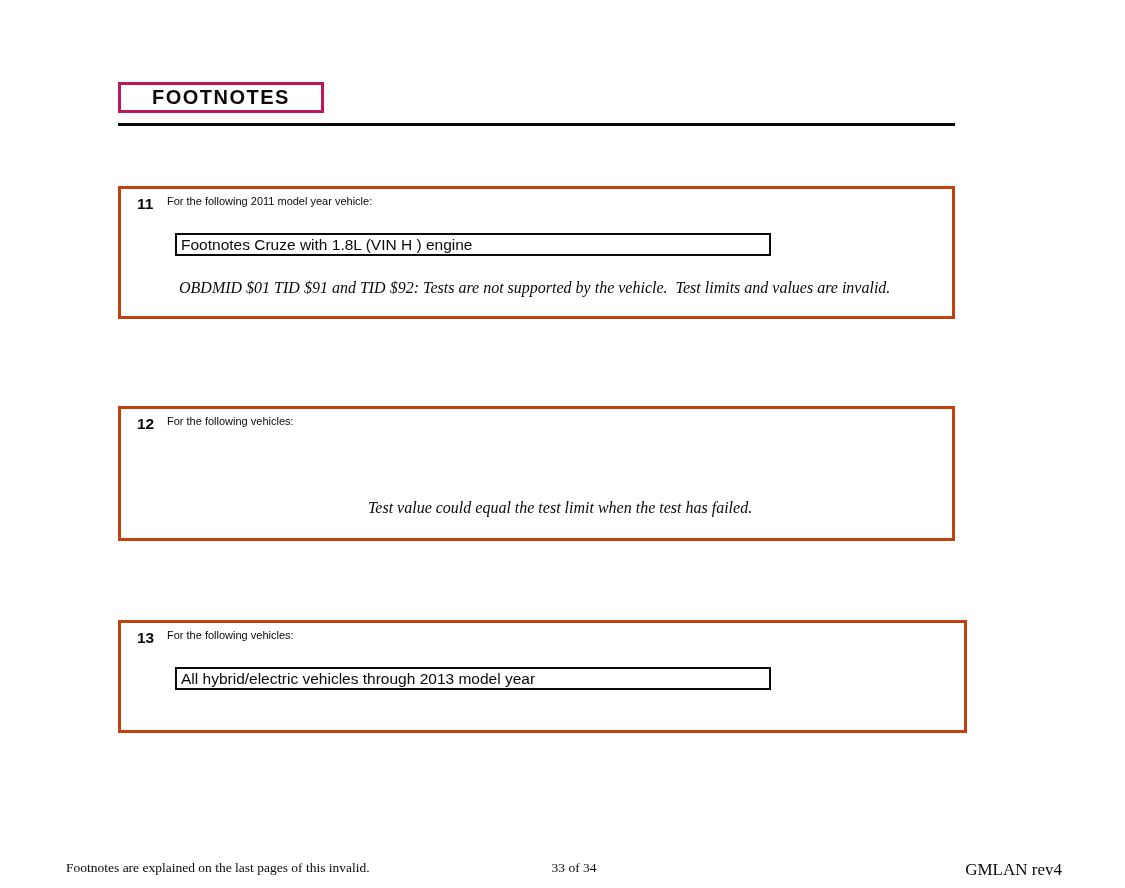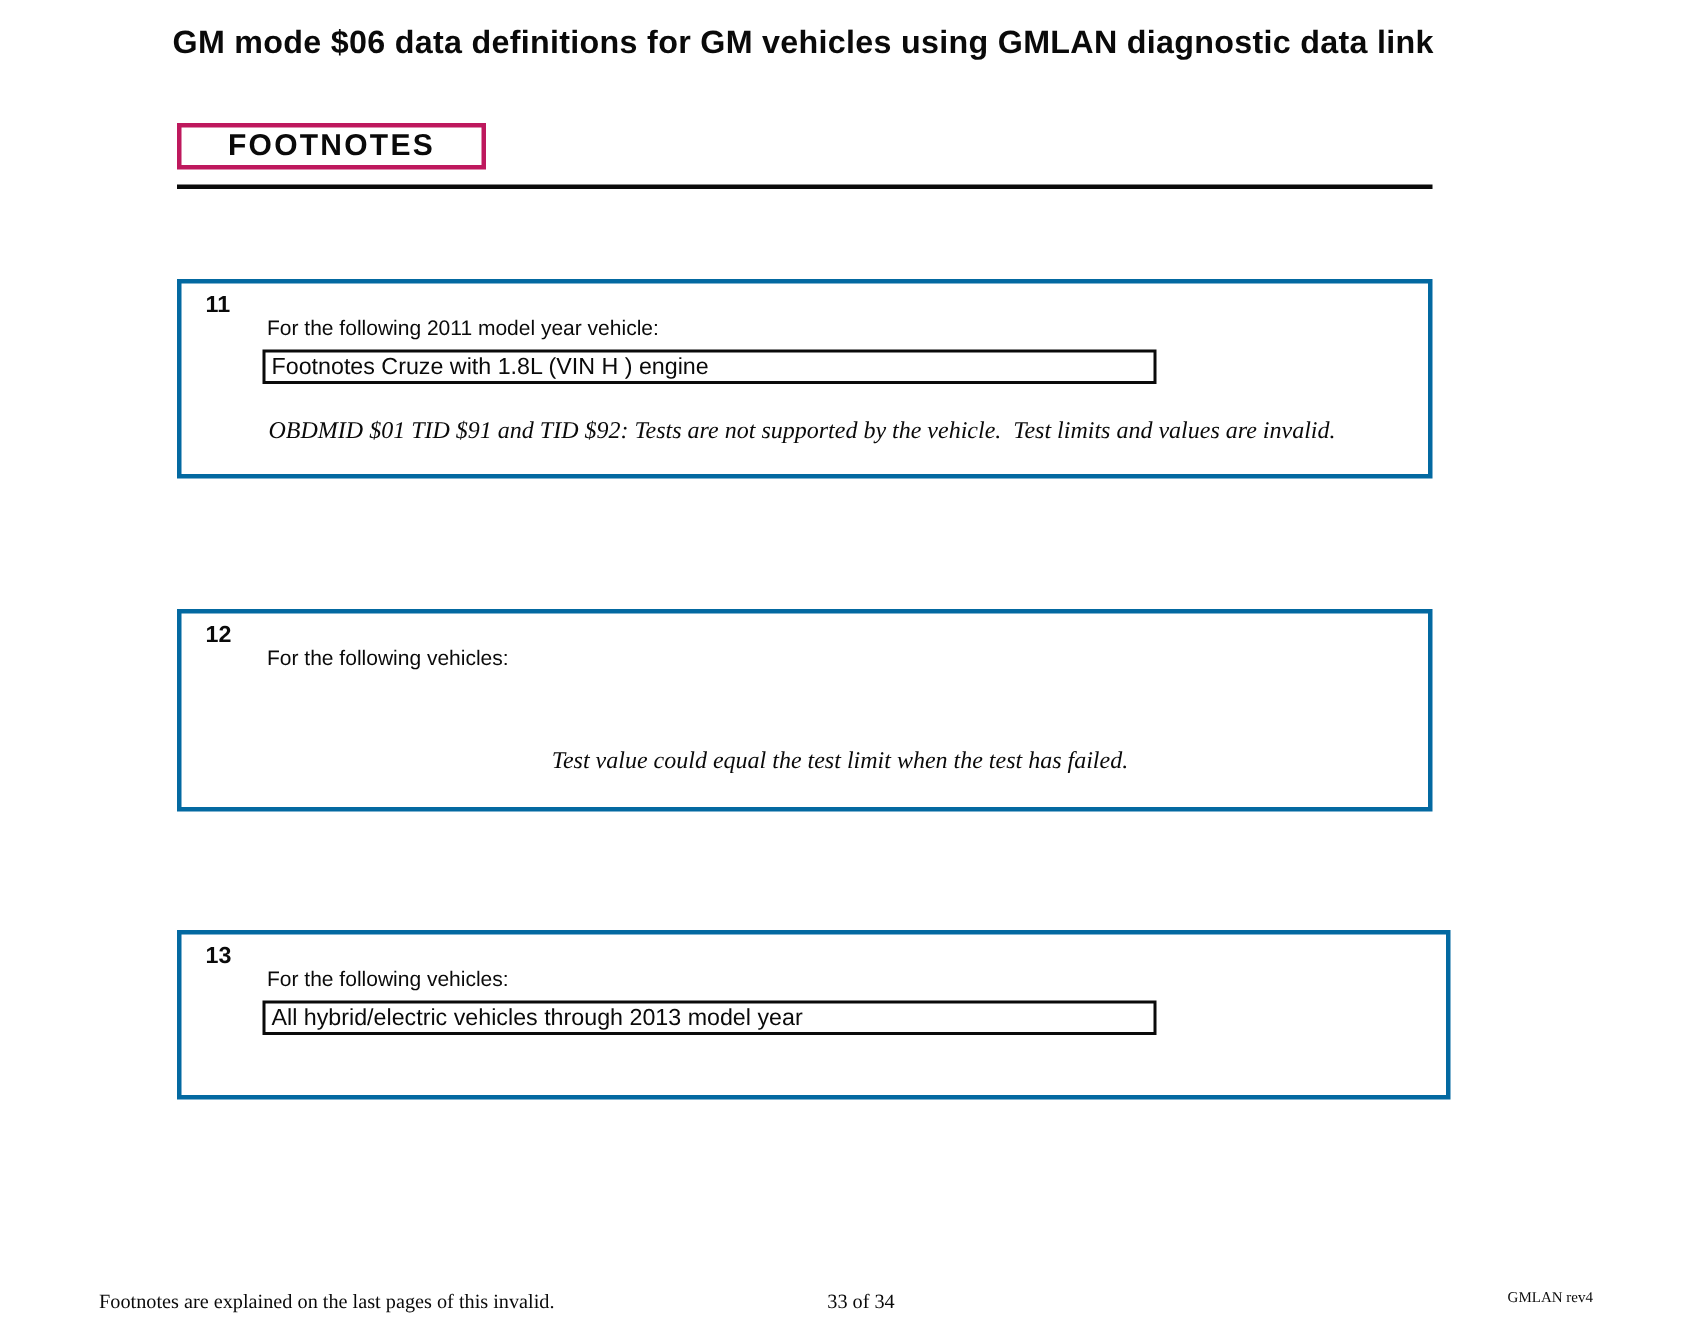--- a/index.html
+++ b/index.html
@@ -37,32 +37,31 @@
   }
   .rule {
     left: 118px; top: 123px;
     width: 837px; height: 3px;
     background: #0a0a0a;
   }
 
   .fn-box {
     left: 118px;
     width: 831px;
-    border: 3px solid #0369a1;
+    border: 3px solid #c2410c;
     position: absolute;
     background: #ffffff;
   }
   .fn-num {
     position: absolute; left: 16px; top: 6px;
     font-size: 15.5px; font-weight: bold;
   }
   .fn-label {
-    position: absolute; left: 57px; top: 6px;
-    font-size: 14px;
-    margin-top: 15px;
+    position: absolute; left: 46px; top: 6px;
+    font-size: 11px;
   }
   .veh-box {
     position: absolute; left: 54px; top: 44px;
     width: 584px; height: 19px;
     border: 2px solid #0a0a0a;
     padding: 0 4px;
     line-height: 19px;
     font-size: 15.5px;
     white-space: nowrap;
     background: #ffffff;
@@ -84,29 +83,28 @@
   }
   .footer-center {
     left: 0; top: 860px; width: 1148px;
     text-align: center;
     font-family: "Liberation Serif", serif;
     font-size: 13.5px;
   }
   .footer-right {
     right: 63px; top: 860px;
     font-family: "Liberation Serif", serif;
-    font-size: 10px;
+    font-size: 17px;
   }
 </style>
 </head>
 <body>
 
 <div class="page">
 
-  <div class="abs title">GM mode $06 data definitions for GM vehicles using GMLAN diagnostic data link</div>
 
   <div class="abs footnotes-heading">FOOTNOTES</div>
   <div class="abs rule"></div>
 
   <section class="fn-box" style="top:186px; height:127px;">
     <span class="fn-num">11</span>
     <span class="fn-label">For the following 2011 model year vehicle:</span>
     <div class="veh-box">Footnotes Cruze with 1.8L (VIN H ) engine</div>
     <div class="fn-desc">OBDMID $01 TID $91 and TID $92: Tests are not supported by the vehicle.  Test limits and values are invalid.</div>
   </section>

